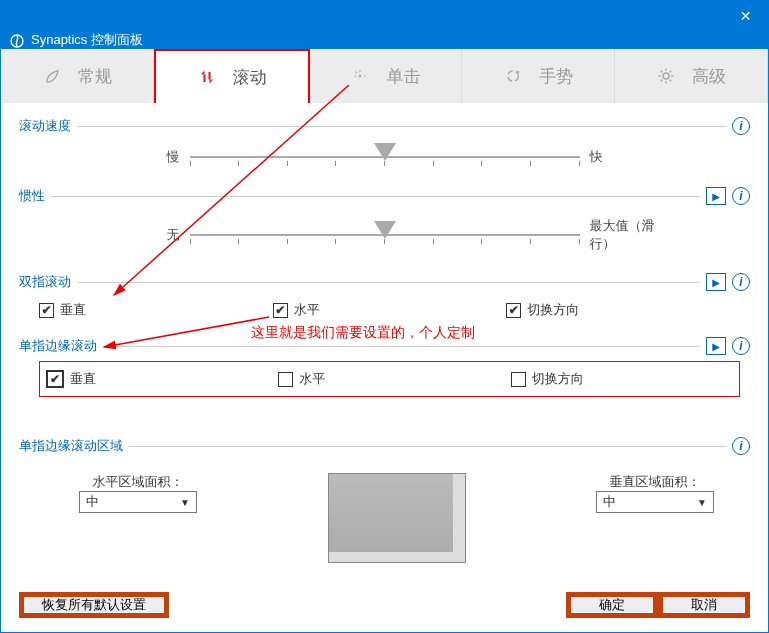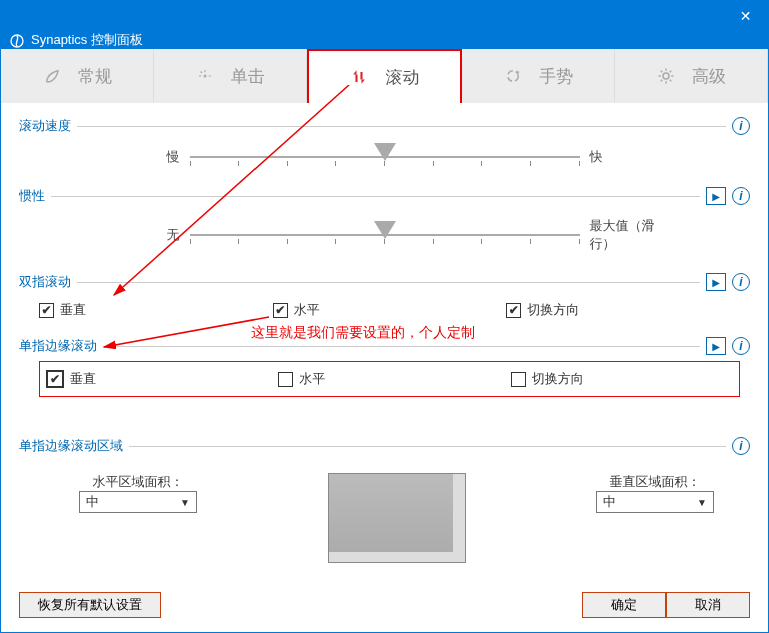--- a/index.html
+++ b/index.html
@@ -33,21 +33,21 @@
 .redbox { border: 1px solid #e00; }
 .annotation { position: absolute; color: #e00; font-size: 14px; }
 .area-row { display: flex; justify-content: space-between; align-items: flex-start; padding: 18px 36px 8px 60px; }
 .area-col { display: flex; flex-direction: column; align-items: center; font-size: 13px; color: #333; }
 .select { width: 118px; height: 22px; border: 1px solid #777; background: #fff; display: flex; align-items: center; justify-content: space-between; padding: 0 6px; font-size: 13px; cursor: pointer; }
 .select .arrow { font-size: 10px; }
 .preview { width: 138px; height: 90px; background: linear-gradient(#bbb,#aaa); border: 1px solid #888; position: relative; }
 .preview::after { content:""; position:absolute; right:0; top:0; bottom:0; width:12px; background:#ddd; }
 .preview::before { content:""; position:absolute; left:0; right:0; bottom:0; height:10px; background:#ddd; }
 .footer { position: absolute; bottom: 14px; left: 18px; right: 18px; display: flex; justify-content: space-between; }
-.btn { height: 26px; padding: 0 18px; border: 1px solid #c2410c; background: #eee; font-size: 13px; cursor: pointer; display: inline-flex; align-items: center; }
+.btn { height: 26px; padding: 0 18px; border: 5px solid #c2410c; background: #eee; font-size: 13px; cursor: pointer; display: inline-flex; align-items: center; }
 .footer-right { display: flex; }
 svg.arrows { position: absolute; top: 84px; left: 18px; pointer-events: none; }
 </style>
 </head>
 <body>
 
 <div class="window">
   <div class="title-bar">
     <svg class="logo" viewBox="0 0 24 24">
         <circle cx="12" cy="12" r="9" fill="none" stroke="#fff" stroke-width="2"></circle>
@@ -59,38 +59,38 @@
 
   <div class="tabs">
     <div class="tab">
       <span class="ticon">
           <svg width="18" height="18" viewBox="0 0 24 24">
             <path d="M5 20 C5 8 20 5 20 5 C20 5 18 20 5 20" fill="none" stroke="#aaa" stroke-width="2"></path>
           </svg>
         </span>
       <span>常规</span>
     </div>
-    <div class="tab">
-      <span class="ticon">
-          <svg width="18" height="18" viewBox="0 0 24 24">
-            <circle cx="12" cy="12" r="2" fill="#aaa"></circle>
-            <path d="M4 12h3 M17 12h3 M12 4v3 M6 6l2 2" stroke="#aaa" stroke-width="1.5"></path>
-          </svg>
-        </span>
-      <span>单击</span>
-    </div>
     <div class="tab active">
       <span class="ticon">
           <svg width="20" height="20" viewBox="0 0 24 24">
             <path d="M9 4 L5 9 L9 9 Z" fill="#d22"></path>
             <path d="M15 20 L19 15 L15 15 Z" fill="#d22"></path>
             <path d="M9 9 v9 M15 15 v-9" stroke="#d22" stroke-width="2.5"></path>
           </svg>
         </span>
       <span>滚动</span>
+    </div>
+    <div class="tab">
+      <span class="ticon">
+          <svg width="18" height="18" viewBox="0 0 24 24">
+            <circle cx="12" cy="12" r="2" fill="#aaa"></circle>
+            <path d="M4 12h3 M17 12h3 M12 4v3 M6 6l2 2" stroke="#aaa" stroke-width="1.5"></path>
+          </svg>
+        </span>
+      <span>单击</span>
     </div>
     <div class="tab">
       <span class="ticon">
           <svg width="18" height="18" viewBox="0 0 24 24">
             <circle cx="12" cy="12" r="7" fill="none" stroke="#aaa" stroke-width="2" stroke-dasharray="8 4"></circle>
             <path d="M18 8l2-2 M18 8l-1-3" stroke="#aaa" stroke-width="1.5"></path>
           </svg>
         </span>
       <span>手势</span>
     </div>

